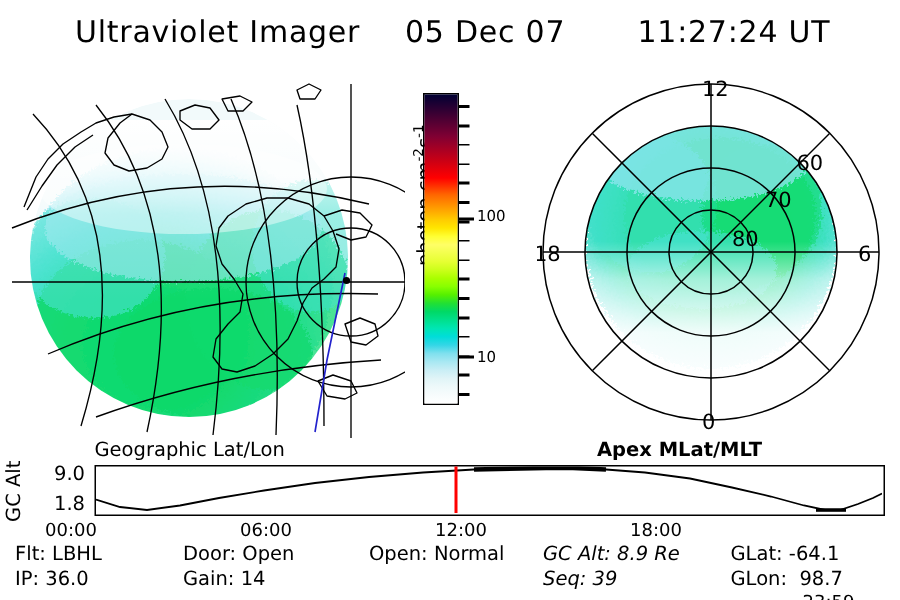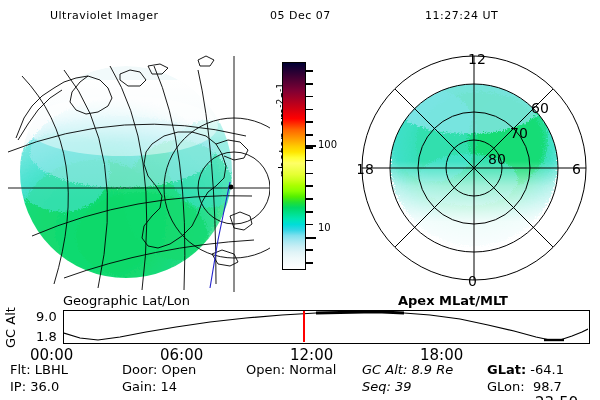--- a/index.html
+++ b/index.html
@@ -7,21 +7,21 @@
   body{
     width:600px;height:400px;position:relative;overflow:hidden;
     font-family:"DejaVu Sans","Liberation Sans",sans-serif;
     color:#000000;
     -webkit-font-smoothing:none;
   }
   .abs{position:absolute;}
 
   
   #header{top:6px;left:0;width:600px;height:26px;}
-  #header span{position:absolute;font-size:11px;letter-spacing:.5px;white-space:nowrap;}
+  #header span{position:absolute;font-size:20px;letter-spacing:.5px;white-space:nowrap;}
   #hdr-title{left:50px;top:3px;}
   #hdr-date{left:270px;top:3px;}
   #hdr-time{left:425px;top:3px;}
 
   
   #geo-panel{left:2px;top:40px;width:268px;height:252px;}
   #geo-svg{display:block;}
 
   
   #cbar-group{left:268px;top:62px;width:86px;height:230px;}
@@ -52,21 +52,21 @@
   #strip-ylabel{
     position:absolute;left:-16px;top:12px;width:52px;
     transform:rotate(-90deg);transform-origin:50% 50%;
     text-align:center;font-size:13px;white-space:nowrap;
   }
   .strip-ytick{position:absolute;left:36px;font-size:13px;line-height:12px;}
   #strip-box{position:absolute;left:63px;top:2px;width:527px;height:34px;
              border:1.5px solid #000;box-sizing:border-box;background:#fff;}
   #strip-svg{display:block;}
   #strip-xaxis{position:absolute;left:0;top:38px;width:600px;height:16px;}
-  #strip-xaxis span{position:absolute;font-size:15px;white-space:nowrap;}
+  #strip-xaxis span{position:absolute;font-size:12px;white-space:nowrap;}
 
   
   #footer{left:0;top:362px;width:528px;height:36px;}
   #footer span{position:absolute;font-size:13px;white-space:nowrap;}
   .f-r0{top:0px;}
   .f-r1{top:17px;}
   .f-c0{left:10px;}
   .f-c1{left:122px;}
   .f-c2{left:246px;}
   .f-c3{left:362px;font-style:italic;}
@@ -177,21 +177,21 @@
       <div class="cbar-tick" style="top: 123.448px;"></div>
       <div class="cbar-tick" style="top: 136.24px;"></div>
       <div class="cbar-tick" style="top: 149.032px;"></div>
       <div class="cbar-tick" style="top: 161.824px;"></div>
       <div class="cbar-tick" style="top: 174.616px;"></div>
       <div class="cbar-tick" style="top: 187.408px;"></div>
       <div class="cbar-tick" style="top: 200.2px;"></div>
       <div class="cbar-tick major" style="top: 83.2px;"></div>
       <div class="cbar-lab" style="top: 77.2px;">100</div>
       <div class="cbar-tick major" style="top: 174.72px;"></div>
-      <div class="cbar-lab" style="top: 160px;">10</div>
+      <div class="cbar-lab" style="top: 171px;">10</div>
     </div>
 </div>
 
 <div id="dial-panel" class="abs">
   <svg id="dial-svg" width="242" height="252" viewBox="0 0 242 252">
     <defs>
       <clipPath id="dialDisk">
           <circle cx="116" cy="128" r="112"></circle>
         </clipPath>
       <clipPath id="auroraClip">
@@ -284,15 +284,15 @@
   <span class="f-r1 f-c0"><b style="font-weight:normal">IP:</b> <b style="font-weight:normal">36.0</b></span>
 
   <span class="f-r0 f-c1"><b style="font-weight:normal">Door:</b> <b style="font-weight:normal">Open</b></span>
   <span class="f-r1 f-c1"><b style="font-weight:normal">Gain:</b> <b style="font-weight:normal">14</b></span>
 
   <span class="f-r0 f-c2"><b style="font-weight:normal">Open:</b> <b style="font-weight:normal">Normal</b></span>
 
   <span class="f-r0 f-c3"><b style="font-weight:normal">GC Alt:</b> <b style="font-weight:normal">8.9 Re</b></span>
   <span class="f-r1 f-c3"><b style="font-weight:normal">Seq:</b> <b style="font-weight:normal">39</b></span>
 
-  <span class="f-r0 f-c4"><b style="font-weight:bold">GLat:</b> <b style="font-weight:normal">-64.1</b></span>
+  <span class="f-r0 f-c4"><b style="font-weight:normal">GLat:</b> <b style="font-weight:normal">-64.1</b></span>
   <span class="f-r1 f-c4"><b style="font-weight:normal">GLon:</b>&nbsp; <b style="font-weight:normal">98.7</b></span>
 </div>
 
 </body></html>

